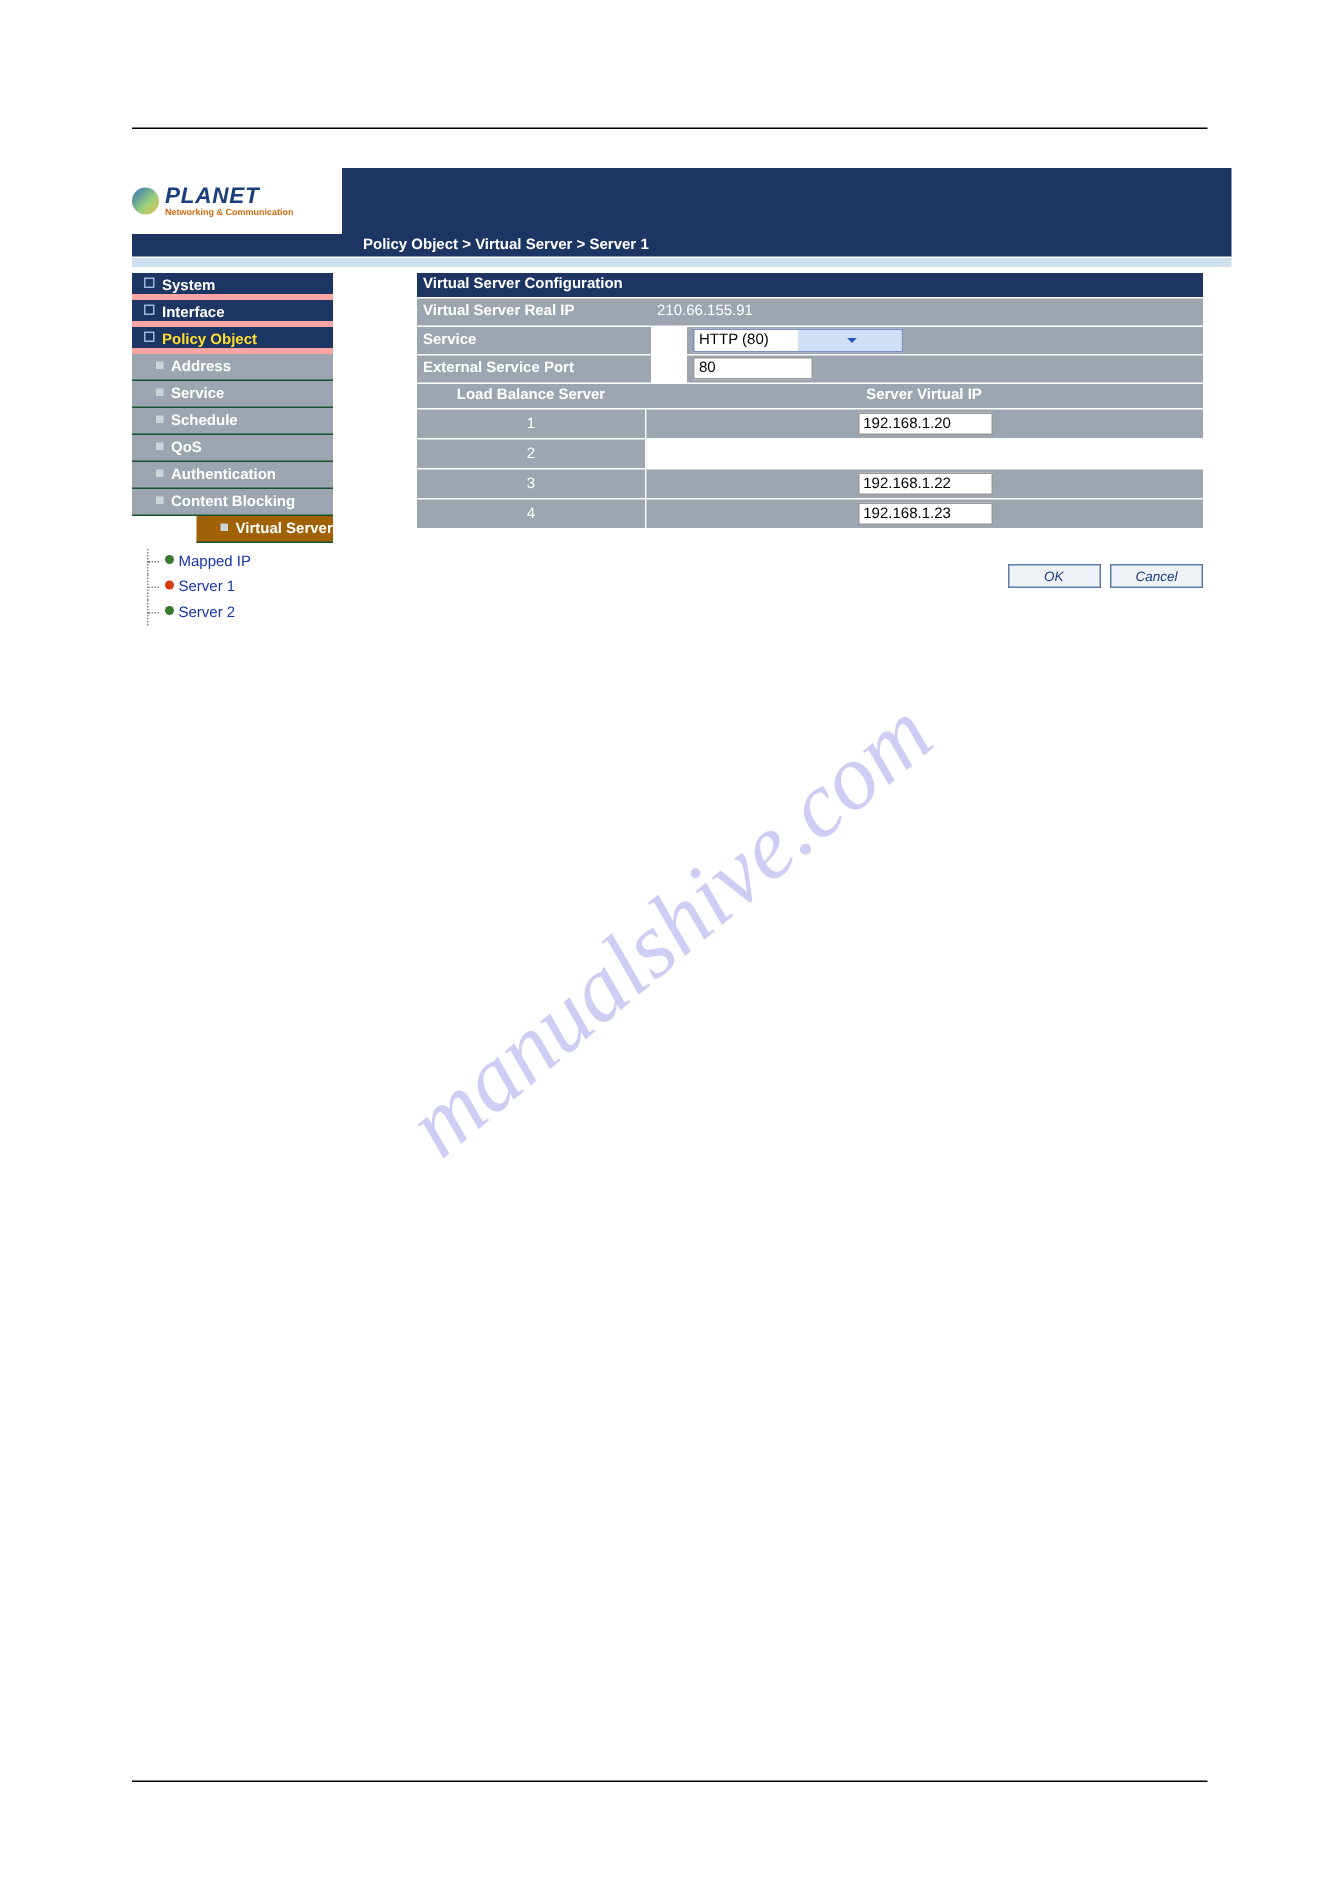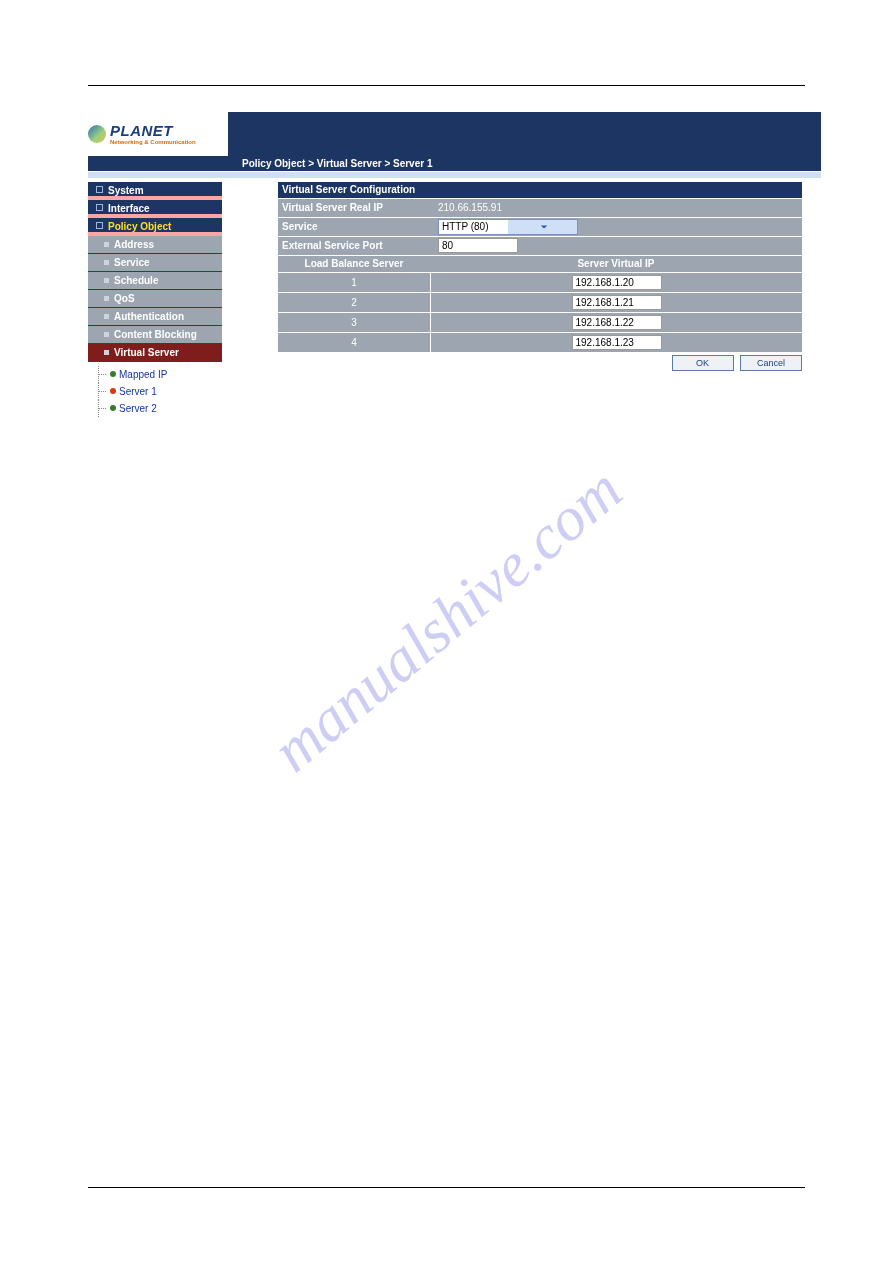--- a/index.html
+++ b/index.html
@@ -19,44 +19,44 @@
   .breadcrumb{height:15px;background:#1d3563;color:#fff;font-size:10px;font-weight:bold;padding-left:154px;display:flex;align-items:center;}
   .sep-band{height:6px;background:#cfe0ee;margin-top:1px;}
 
   .body-row{display:flex;margin-top:4px;}
   .sidebar{width:134px;font-size:10px;}
   .nav1{background:#1d3563;color:#fff;font-weight:bold;height:18px;line-height:18px;padding-left:8px;border-bottom:4px solid #fca5a5;box-sizing:border-box;}
   .nav1::before{content:"";display:inline-block;width:5px;height:5px;border:1px solid #9fb5da;margin-right:5px;vertical-align:1px;}
   .nav1.active{background:#1d3563;color:#ffde2e;}
   .nav2{background:#9da6b0;color:#fff;font-weight:bold;height:18px;line-height:18px;padding-left:16px;border-bottom:1px solid #14532d;box-sizing:border-box;}
   .nav2::before{content:"";display:inline-block;width:5px;height:5px;background:#ced4da;margin-right:5px;vertical-align:1px;}
-  .nav2.expanded{background:#7f1d1d;}
+  .nav2.expanded{background:#a16207;margin-left:43px;}
   .tree{background:#fff;padding:4px 0 4px 22px;}
   .tree-item{position:relative;height:17px;line-height:17px;color:#1535a8;font-size:10px;cursor:pointer;}
   .tree-item::before{content:"";position:absolute;left:-12px;top:0;width:10px;height:17px;border-left:1px dotted #888;}
   .tree-item::after{content:"";position:absolute;left:-12px;top:8px;width:8px;border-top:1px dotted #888;}
   .bullet{display:inline-block;width:6px;height:6px;background:#3b7a2e;border-radius:50%;margin-right:3px;vertical-align:1px;}
   .bullet.current{background:#d63a0f;}
 
   .content{flex:1;padding-left:56px;}
   .panel{width:524px;font-size:10px;}
   .panel-title{background:#1d3563;color:#fff;font-weight:bold;height:16px;line-height:16px;padding-left:4px;}
   .row{display:flex;height:18px;line-height:18px;margin-top:1px;}
   .row .lbl{width:152px;background:#9da6b0;color:#fff;font-weight:bold;padding-left:4px;}
   .row .val{flex:1;background:#9da6b0;padding-left:4px;color:#fff;}
-  .row .val.light{color:#000;}
+  .row .val.light{color:#000;margin-left:24px;}
   .input{width:80px;height:15px;font-size:10px;border:1px solid #999;background:#fff;padding:0 3px;box-sizing:border-box;}
   .input.ip{width:90px;}
   .sub-head{display:flex;height:16px;line-height:16px;margin-top:1px;align-items:flex-end;}
   .sub-head .c1{width:152px;background:#9da6b0;color:#fff;font-weight:bold;text-align:center;}
   .sub-head .c2{flex:1;background:#9da6b0;color:#fff;font-weight:bold;text-align:center;}
   .srow{display:flex;height:19px;line-height:19px;margin-top:1px;}
   .srow .c1{width:152px;background:#9da6b0;color:#fff;text-align:center;border-right:1px solid #fff;}
   .srow .c2{flex:1;background:#9da6b0;text-align:center;display:flex;justify-content:center;align-items:center;}
-  .btnbar{width:524px;text-align:right;}
+  .btnbar{width:524px;text-align:right;margin-top:22px;font-style:italic;}
   .btn{display:inline-block;min-width:44px;height:14px;line-height:14px;background:#eef2f6;border:1px solid #5c7aa8;color:#1b3e7c;font-size:9px;text-align:center;padding:0 8px;cursor:pointer;margin-left:2px;}
 
   .watermark{position:absolute;left:50%;top:620px;transform:translate(-50%,-50%) rotate(-40deg);font-size:62px;color:#a7a6ec;opacity:0.55;font-style:italic;font-family:Georgia,serif;pointer-events:none;white-space:nowrap;}
 
   .select-wrap{display:inline-flex;align-items:center;height:16px;background:#fff;border:1px solid #7a90c0;box-sizing:border-box;width:140px;}
   .select-wrap span{flex:1;font-size:10px;color:#000;padding-left:3px;}
   .select-wrap .caret{width:14px;height:100%;background:#cfe0f6;display:flex;align-items:center;justify-content:center;}
   .select-wrap .caret svg{width:8px;height:8px;}
 </style>
 </head>
@@ -143,23 +143,20 @@
           </div>
 
           <div class="srow">
             <div class="c1">1</div>
             <div class="c2">
                 <input class="input ip" value="192.168.1.20" style="">
               </div>
           </div>
           <div class="srow">
             <div class="c1">2</div>
-            <div class="c2">
-                <input class="input ip" value="192.168.1.21" style="">
-              </div>
           </div>
           <div class="srow">
             <div class="c1">3</div>
             <div class="c2">
                 <input class="input ip" value="192.168.1.22" style="">
               </div>
           </div>
           <div class="srow">
             <div class="c1">4</div>
             <div class="c2">

